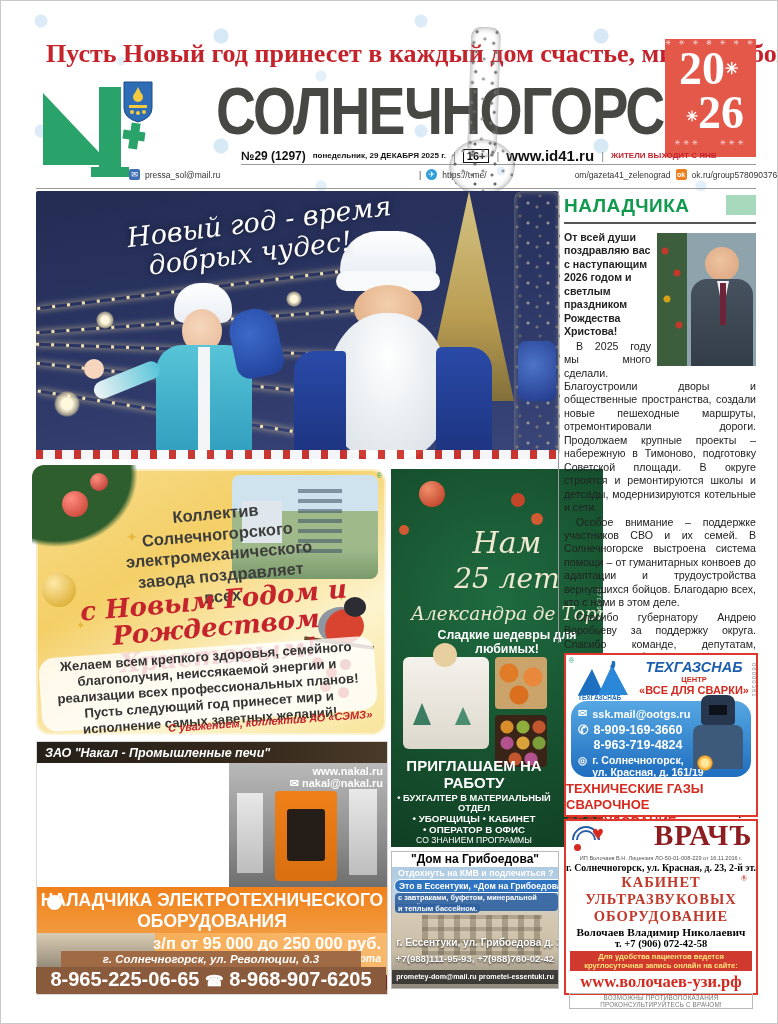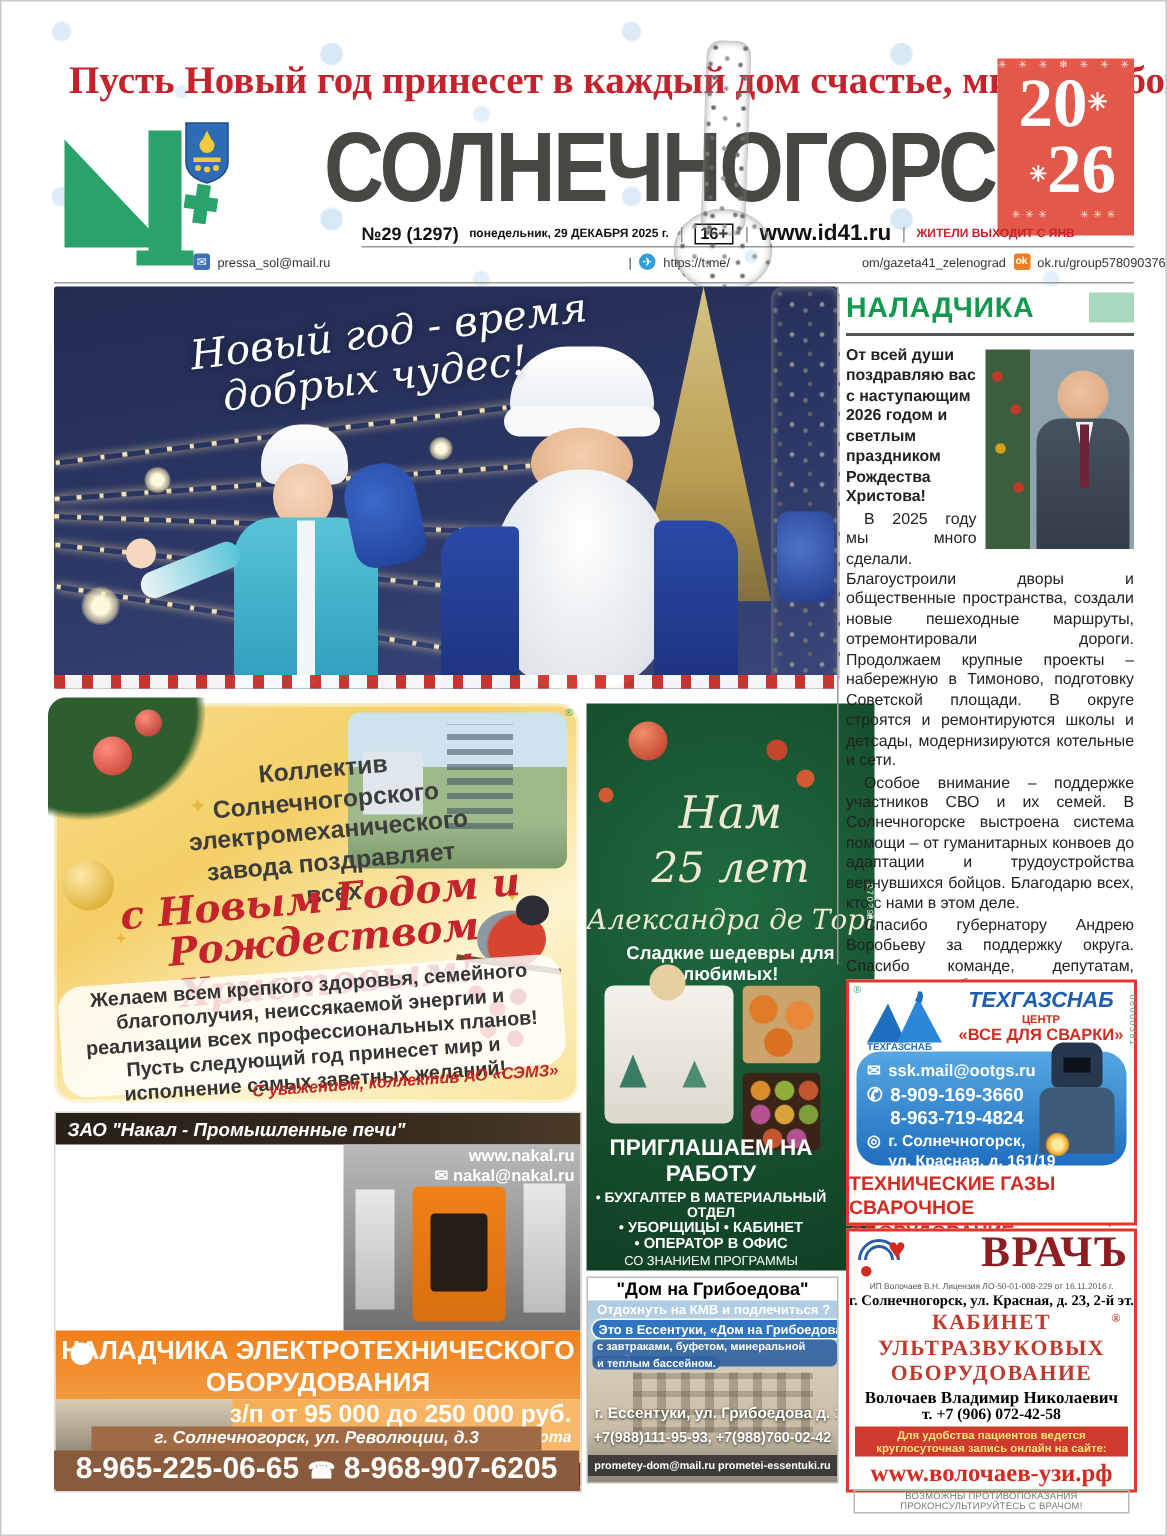--- a/index.html
+++ b/index.html
@@ -238,21 +238,21 @@
     </div>
     <div class="abs semz-title script" style="left:20px;top:118px;width:320px;">
       <div>с Новым Годом и Рождеством</div>
       <div>Христовым!</div>
     </div>
     <div class="abs semz-band" style="left:4px;top:178px;width:336px;height:74px;"></div>
     <div class="abs semz-body" style="left:10px;top:180px;width:324px;">Желаем всем крепкого здоровья, семейного благополучия, неиссякаемой энергии и реализации всех профессиональных планов! Пусть следующий год принесет мир и исполнение самых заветных желаний!</div>
     <div class="abs semz-sig" style="right:14px;bottom:8px;">С уважением, коллектив АО «СЭМЗ»</div>
   </div>
 
-  <div class="abs cake" style="left:390px;top:468px;width:192px;height:378px;overflow:hidden;">
+  <div class="abs cake" style="left:390px;top:468px;width:192px;height:378px;overflow:hidden;padding-left:20px;">
     <div class="abs bauble" style="left:28px;top:12px;width:26px;height:26px;background:radial-gradient(circle at 35% 30%,#f08f6a,#b8341f);"></div>
     <div class="abs bauble" style="left:120px;top:24px;width:14px;height:14px;background:#c3462b;"></div>
     <div class="abs bauble" style="left:140px;top:44px;width:12px;height:12px;background:#d15a33;"></div>
     <div class="abs bauble" style="left:8px;top:56px;width:10px;height:10px;background:#d15a33;"></div>
     <div class="cakescript" style="margin-top:56px;font-size:30px;">Нам</div>
     <div class="cakescript" style="font-size:28px;margin-top:2px;">25 лет</div>
     <div class="cakescript" style="font-size:18.5px;margin-top:8px;white-space:nowrap;">Александра де Торта</div>
     <div style="font-weight:bold;font-size:12.3px;text-align:center;margin-top:4px;color:#fff;">Сладкие шедевры для любимых!</div>
 
     <div class="abs" style="left:12px;top:188px;width:86px;height:92px;background:linear-gradient(180deg,#f4f2ec,#ddd8cc);border-radius:6px;">

